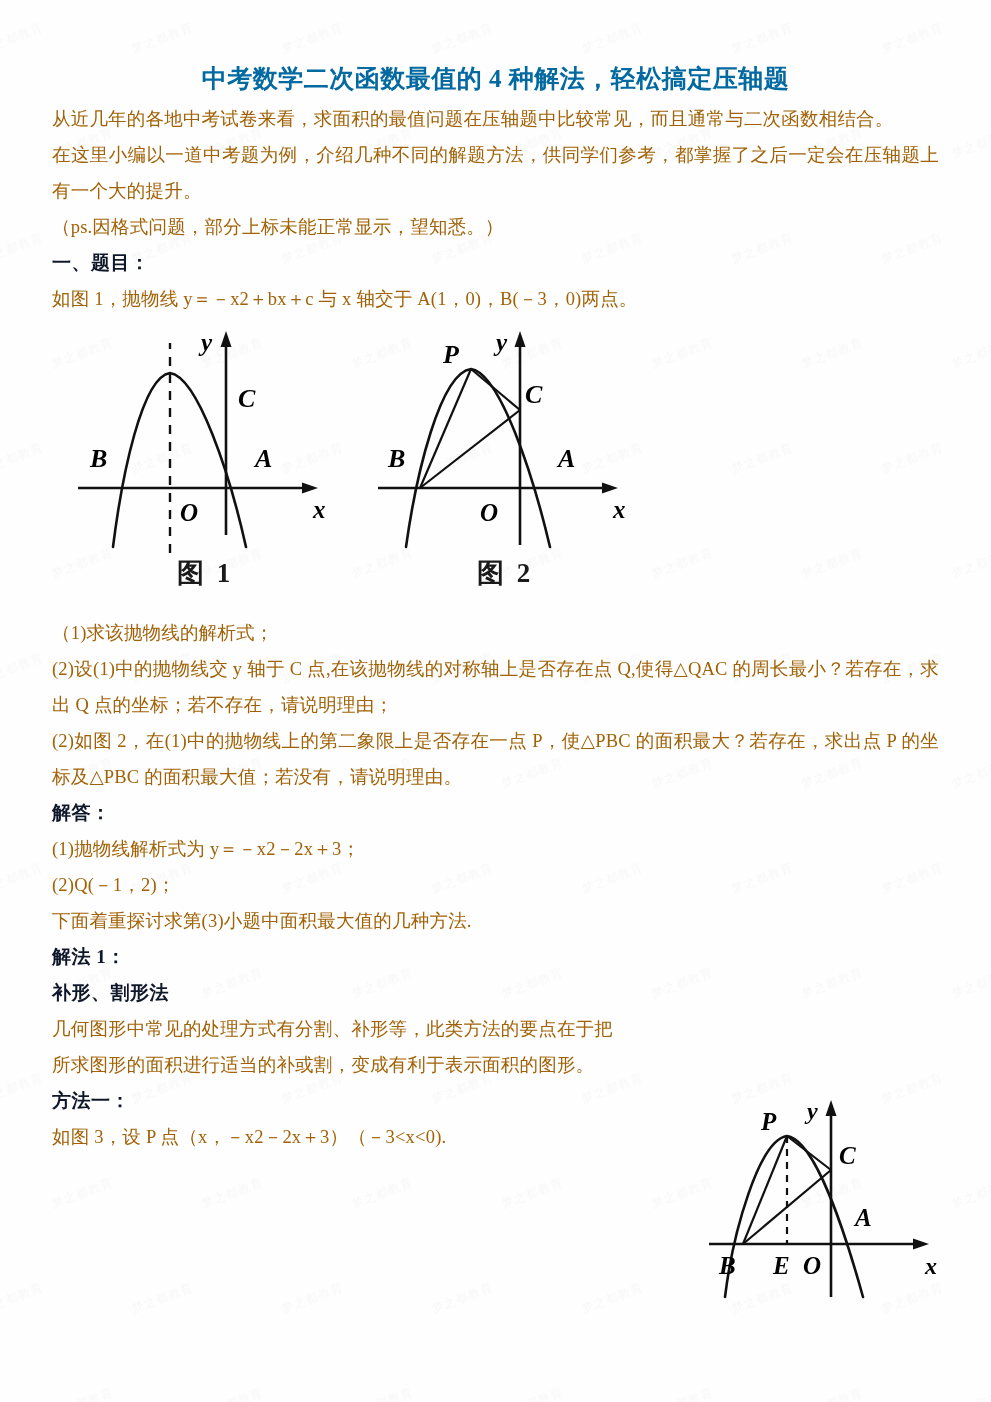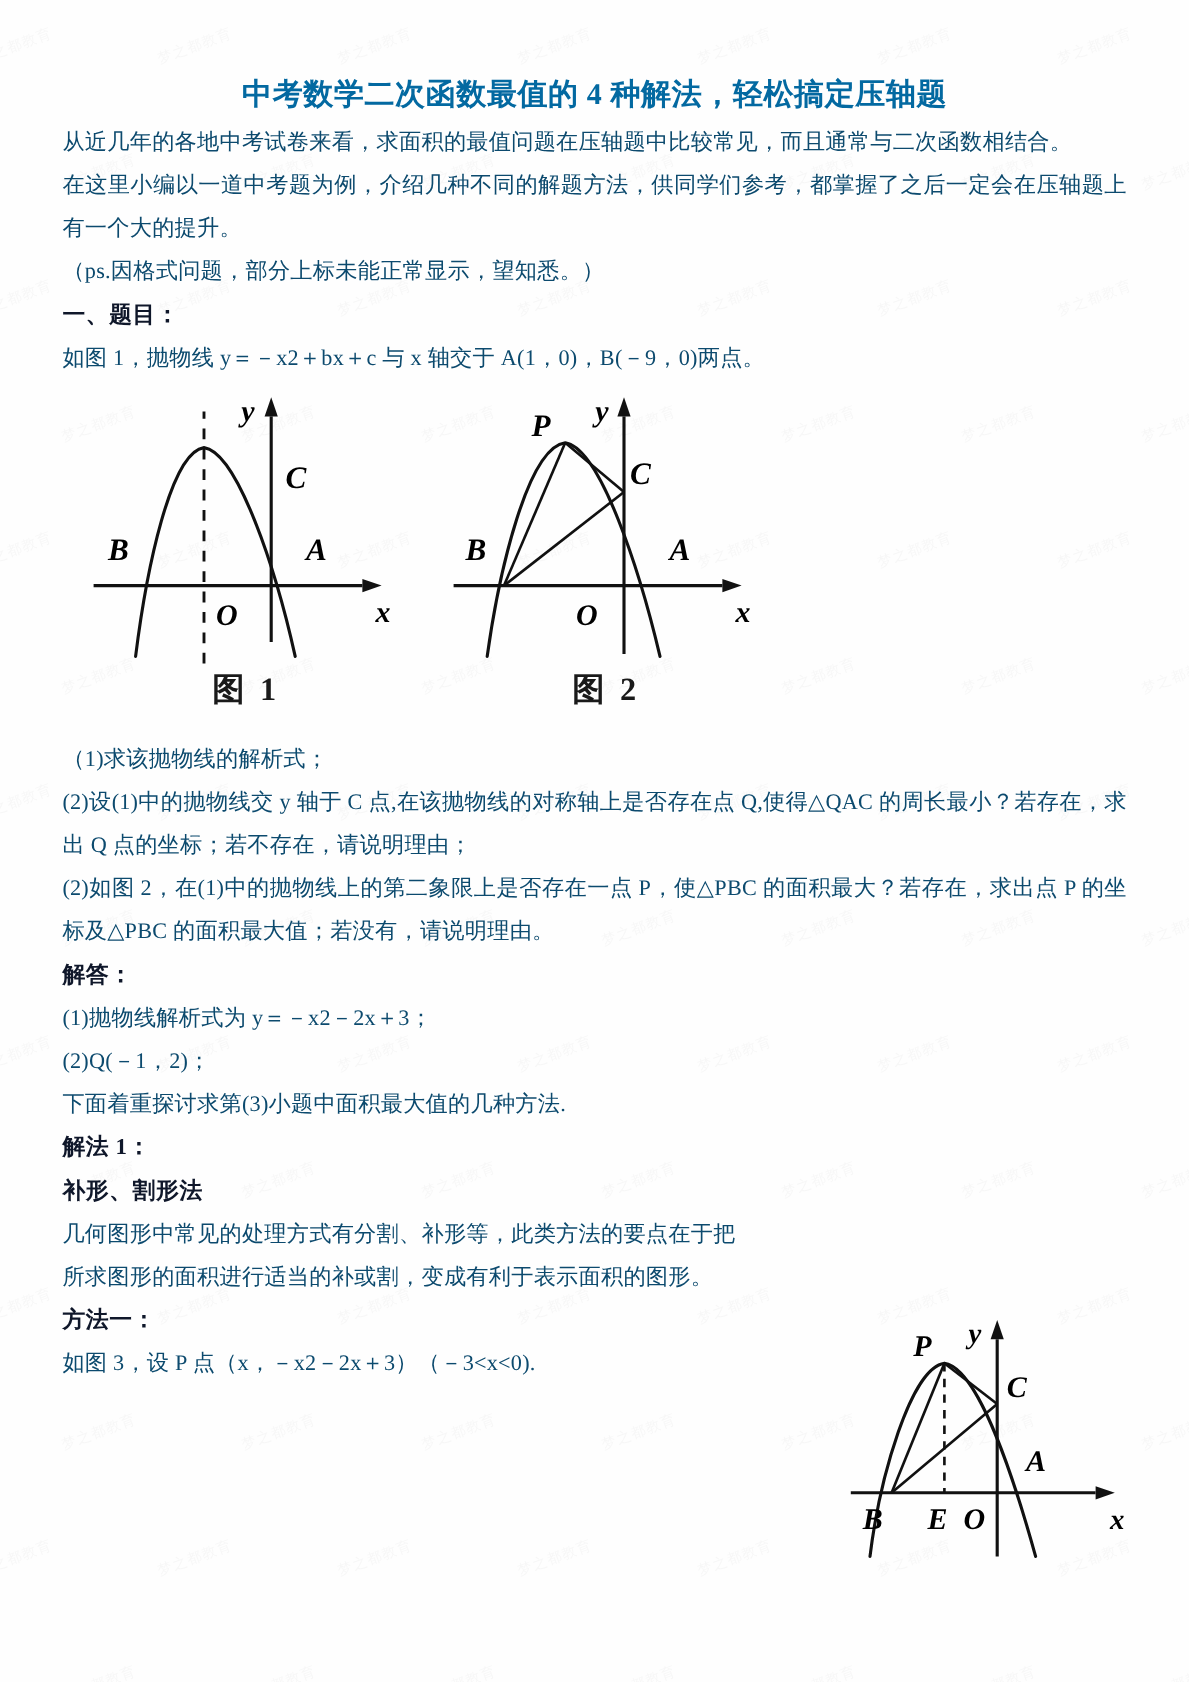--- a/index.html
+++ b/index.html
@@ -47,21 +47,21 @@
     letter-spacing: 0.5px;
     margin: 0;
     padding-top: 62px;
     padding-bottom: 6px;
     font-family: "Liberation Serif", "DejaVu Serif", serif;
   }
   p.body-text {
     font-size: 18.5px;
     line-height: 36px;
     margin: 0;
-    color: #0c4a6e;
+    color: #a16207;
     text-align: justify;
     letter-spacing: 0.2px;
   }
   .section-head {
     color: #0f172a;
     font-weight: bold;
     font-size: 19px;
     line-height: 36px;
     margin: 0;
     letter-spacing: 0.5px;
@@ -221,21 +221,21 @@
 
   <div class="content">
 
     <h1 class="doc-title">中考数学二次函数最值的 4 种解法，轻松搞定压轴题</h1>
 
     <p class="body-text">从近几年的各地中考试卷来看，求面积的最值问题在压轴题中比较常见，而且通常与二次函数相结合。</p>
     <p class="body-text">在这里小编以一道中考题为例，介绍几种不同的解题方法，供同学们参考，都掌握了之后一定会在压轴题上有一个大的提升。</p>
     <p class="body-text">（ps.因格式问题，部分上标未能正常显示，望知悉。）</p>
 
     <p class="section-head">一、题目：</p>
-    <p class="body-text">如图 1，抛物线 y＝－x2＋bx＋c 与 x 轴交于 A(1，0)，B(－9，0)两点。</p>
+    <p class="body-text">如图 1，抛物线 y＝－x2＋bx＋c 与 x 轴交于 A(1，0)，B(－3，0)两点。</p>
 
     <div class="figures-row">
 
       <div class="figure-block" style="left:18px; top:0;">
         <svg width="270" height="230" viewBox="0 0 270 230">
 
           <line x1="8" y1="163" x2="232" y2="163" stroke="#111" stroke-width="2.6"></line>
           <polygon points="232,157.5 248,163 232,168.5" fill="#111"></polygon>
 
           <line x1="156" y1="210" x2="156" y2="22" stroke="#111" stroke-width="2.6"></line>

